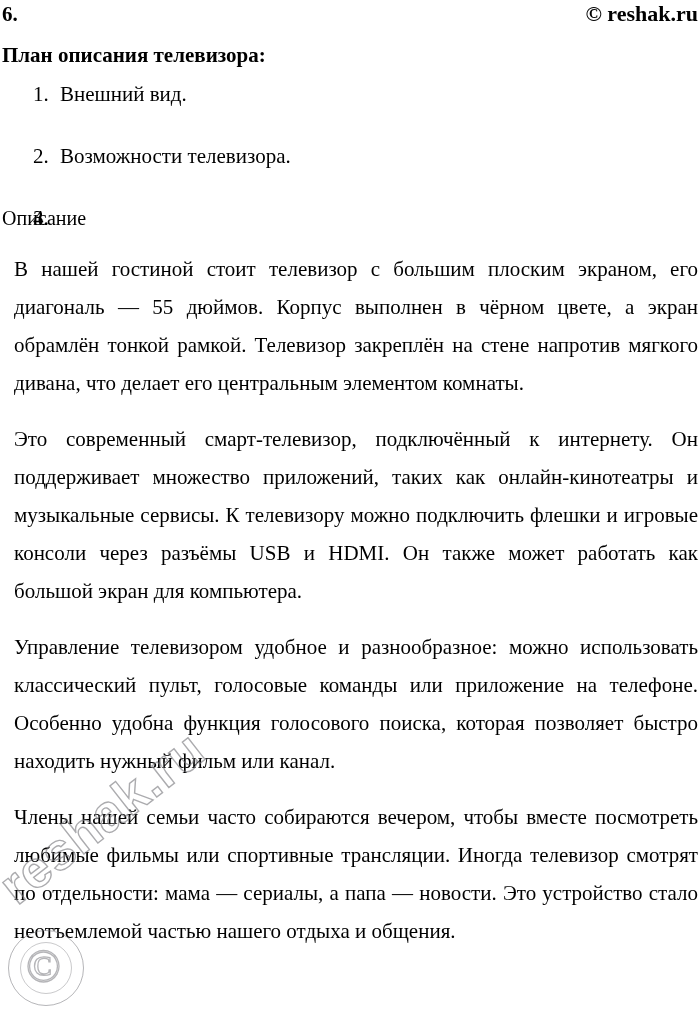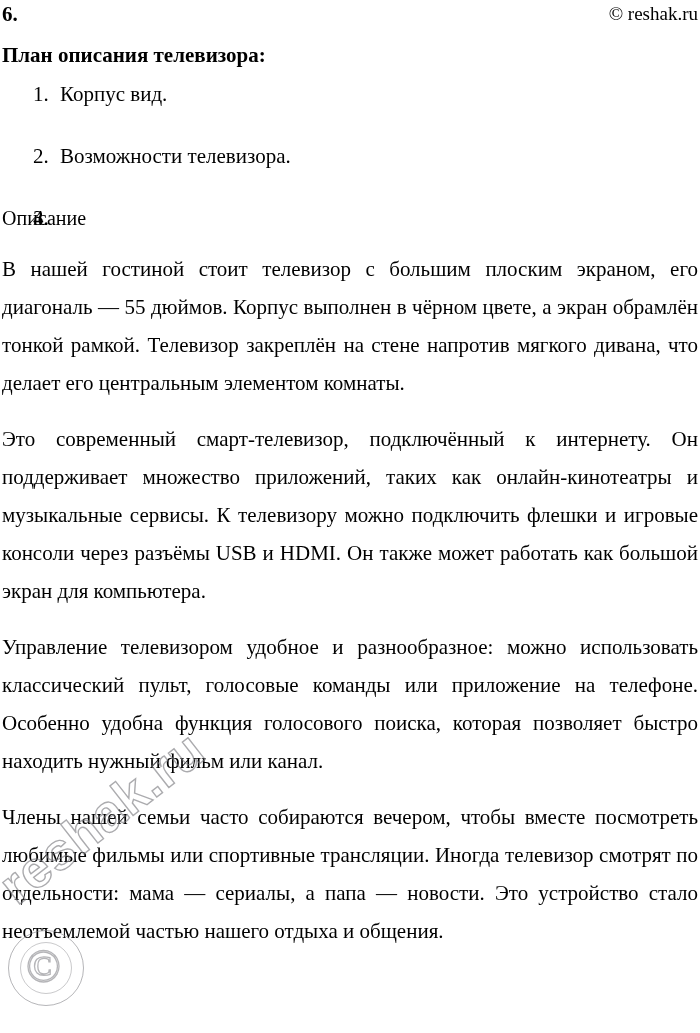--- a/index.html
+++ b/index.html
@@ -94,23 +94,24 @@
     left: 2px;
     top: 2px;
     font-size: 21px;
     font-weight: 700;
     line-height: 24px;
   }
   .copyright {
     position: absolute;
     right: 2px;
     top: 2px;
-    font-size: 19px;
+    font-size: 22px;
     line-height: 24px;
     white-space: nowrap;
+    font-weight: bold;
   }
 
   h2.plan-title {
     margin: 12px 15px 0 2px;
     font-size: 21px;
     font-weight: 700;
     line-height: 26px;
   }
 
   ol.plan-list {
@@ -137,21 +138,21 @@
 
   h2.desc-title {
     margin: 34px 0 0 2px;
     font-size: 20px;
     font-weight: 400;
     line-height: 24px;
   }
 
   p.body-par {
     margin: 18px 0 0 0;
-    padding: 0 2px 0 2px;
+    padding: 0 2px 0 14px;
     font-size: 21px;
     line-height: 38px;
     text-align: justify;
     text-justify: inter-word;
     hyphens: none;
   }
   p.body-par.first { margin-top: 20px; }
 </style>
 </head>
 <body>
@@ -170,21 +171,21 @@
     <div class="head-row">
       <div class="task-number">6.</div>
       <div class="copyright">© reshak.ru</div>
     </div>
 
     <h2 class="plan-title">План описания телевизора:</h2>
 
     <ol class="plan-list">
       <li>
         <span class="num">1.</span>
-        <span>Корпус вид.</span>
+        <span>Внешний вид.</span>
       </li>
       <li>
         <span class="num">2.</span>
         <span>Возможности телевизора.</span>
       </li>
       <li>
         <span class="num">3.</span>
       </li>
       <li>
         <span class="num">4.</span>

